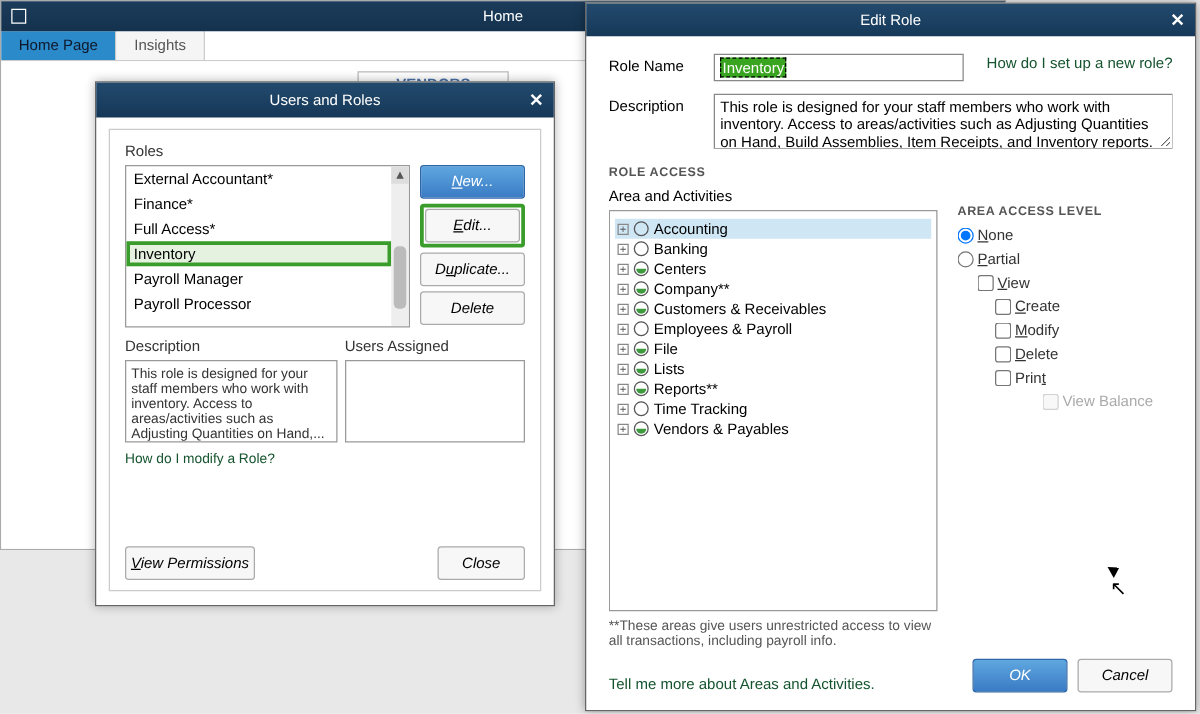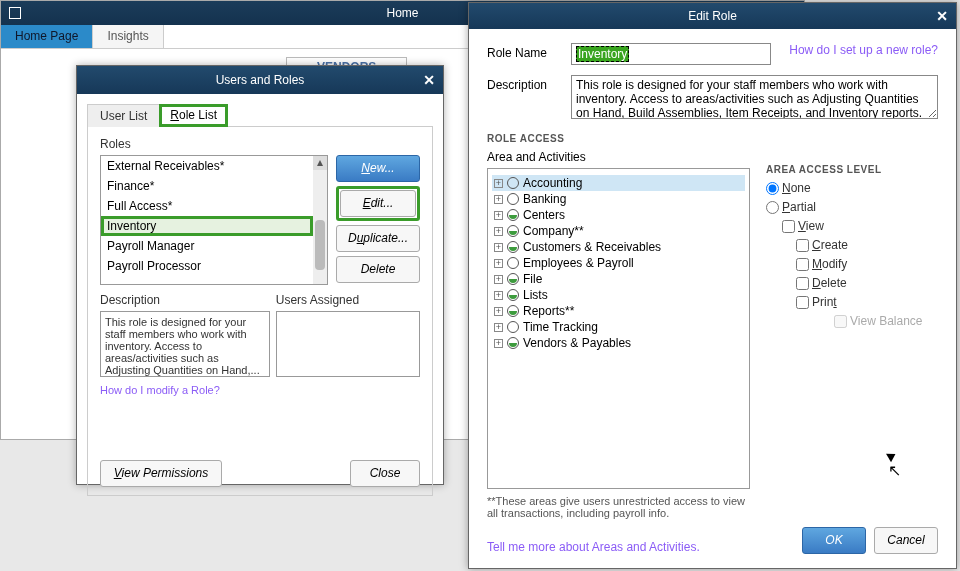--- a/index.html
+++ b/index.html
@@ -34,21 +34,21 @@
     .list-item { padding: 3px 6px; cursor: pointer; }
     .list-item.sel { background: #e6f2e0; border: 3px solid #3a9c2a; padding: 0px 3px; }
     .btns-col { display: flex; flex-direction: column; gap: 4px; width: 84px; }
     .btn { height: 27px; background: #f7f7f7; border: 1px solid #aaa; border-radius: 3px; cursor: pointer; text-align: center; line-height: 25px; font-style: italic; }
     .btn.primary { background: linear-gradient(#5fa7e0,#3a7bc4); color: #fff; border-color: #2c66a6; }
     .btn-hl { border: 3px solid #3a9c2a; border-radius: 3px; padding: 1px; }
     .desc-row { display: flex; gap: 6px; margin-top: 8px; }
     .desc-col { flex: 1; }
     .ta { width: 100%; height: 66px; border: 1px solid #999; padding: 4px; font-size: 11px; color: #333; overflow: hidden; resize: none; }
     .note { font-size: 11px; color: #333; margin-top: 6px; }
-    .link { color: #8b5cf6; cursor: pointer; }
+    .link { color: #14532d; cursor: pointer; }
     .footer-row { display: flex; justify-content: space-between; margin-top: auto; padding-top: 8px; }
 
     
     .dlg2 { position: absolute; left: 468px; top: 2px; width: 489px; height: 567px; background: #fff; border: 1px solid #666; box-shadow: 0 0 8px rgba(0,0,0,0.35); }
     .dlg2-title { height: 26px; background: linear-gradient(#224a6d,#163858); color: #fff; display: flex; align-items: center; justify-content: center; position: relative; }
     .dlg2-title .x { position: absolute; right: 8px; font-weight: bold; cursor: pointer; font-size: 14px; }
     .dlg2-body { padding: 14px 18px; display: flex; flex-direction: column; height: calc(100% - 26px); }
     .form-row { display: flex; align-items: flex-start; margin-bottom: 10px; gap: 10px; }
     .form-label { width: 74px; padding-top: 3px; }
     .inp { border: 1px solid #888; padding: 2px 4px; }
@@ -67,21 +67,21 @@
     .access-col { flex: 1; }
     .radio, .chk { display: flex; align-items: center; gap: 3px; margin: 5px 0; color: #333; cursor: pointer; }
     .radio input, .chk input { margin: 0; }
     .chk-row { margin-left: 16px; }
     .chk-sub { margin-left: 30px; }
     .disabled { color: #aaa; padding-left: 38px; }
     .u { text-decoration: underline; }
     .gray-note { font-size: 11px; color: #555; margin-top: 6px; max-width: 260px; }
     .dlg2-footer { display: flex; justify-content: space-between; align-items: flex-end; margin-top: 8px; }
     .ok-row { display: flex; gap: 8px; }
-    .btn-ok { width: 64px; }
+    .btn-ok { width: 76px; }
     .cursor { position: absolute; left: 888px; top: 451px; font-size: 16px; color: #000; pointer-events:none; }
     .cursor::before { content: ""; display:block; width:0; height:0; border-left: 8px solid #000; border-top: 5px solid transparent; border-bottom: 5px solid transparent; transform: rotate(-30deg); }
   </style>
 </head>
 <body>
 
 <div class="app-bg">
   <div class="app-titlebar">
     <span class="sq"></span>
     <span>Home</span>
@@ -94,32 +94,26 @@
     <div class="vend-box">VENDORS</div>
   </div>
 </div>
 
 <div class="dlg1">
   <div class="dlg1-title">
     <span>Users and Roles</span>
     <span class="x">✕</span>
   </div>
   <div class="dlg1-body">
-    <div class="tabbar">
-      <div class="tab">User List</div>
-      <div class="tab-hl">
-        <span><span class="u">R</span>ole List</span>
-      </div>
-    </div>
     <div class="panel">
       <div class="label">Roles</div>
       <div class="roles-wrap">
         <div class="listbox">
           <div class="listbox-inner">
-            <div class="list-item">External Receivables*</div>
+            <div class="list-item">External Accountant*</div>
             <div class="list-item">Finance*</div>
             <div class="list-item">Full Access*</div>
             <div class="list-item sel">Inventory</div>
             <div class="list-item">Payroll Manager</div>
             <div class="list-item">Payroll Processor</div>
           </div>
           <div class="scroll">
             <div class="arr">▴</div>
             <div class="thumb"></div>
           </div>
@@ -138,21 +132,21 @@
           <div class="label">Description</div>
           <textarea class="ta" readonly="" style="">This role is designed for your staff members who work with inventory. Access to areas/activities such as Adjusting Quantities on Hand,...</textarea>
         </div>
         <div class="desc-col" style="flex:0.85">
           <div class="label">Users Assigned</div>
           <div class="ta" style="background:#fff"></div>
         </div>
       </div>
       <div class="note link" style="margin-top:4px">How do I modify a Role?</div>
       <div class="footer-row">
-        <div class="btn" style="width:122px"><span class="u">V</span>iew Permissions</div>
+        <div class="btn" style="width:104px"><span class="u">V</span>iew Permissions</div>
         <div class="btn" style="width:70px">Close</div>
       </div>
     </div>
   </div>
 </div>
 
 <div class="dlg2">
   <div class="dlg2-title">
     <span>Edit Role</span>
     <span class="x">✕</span>

